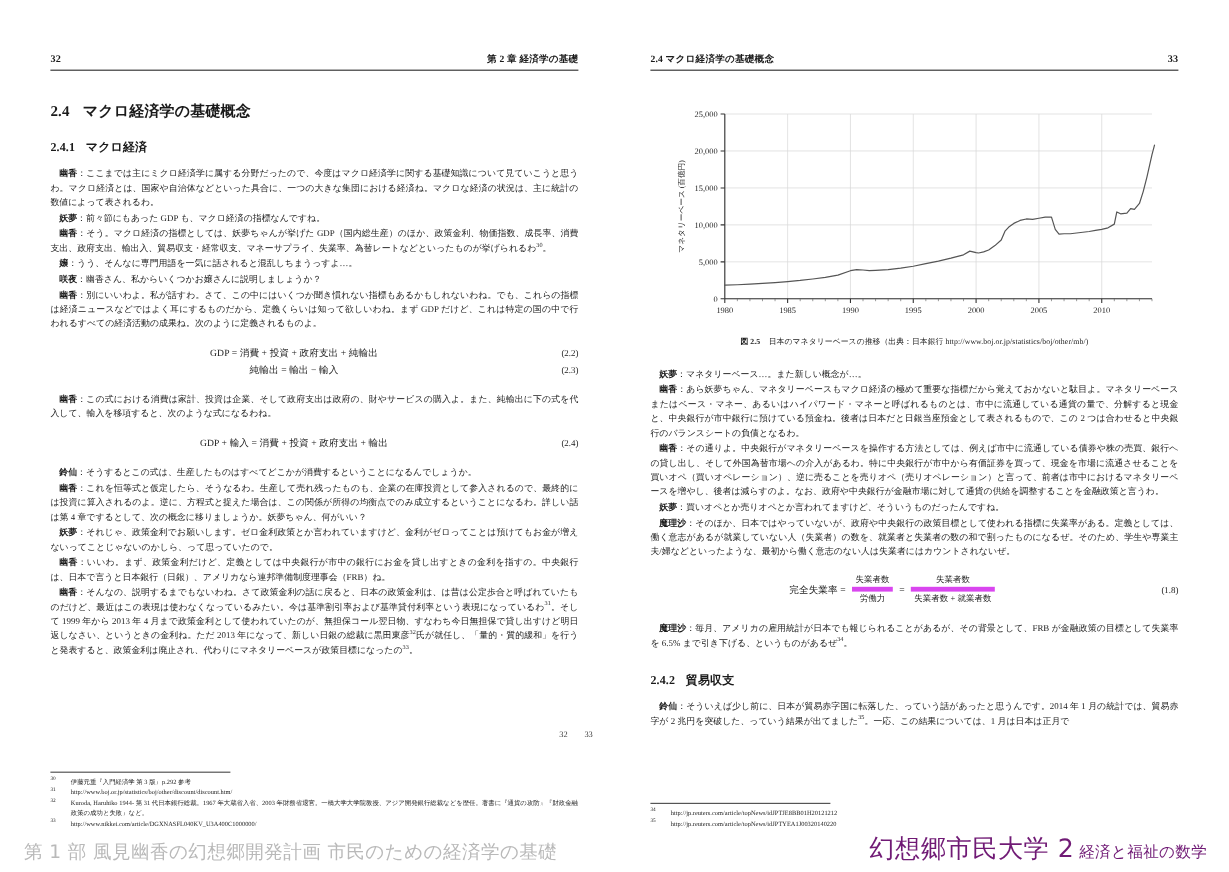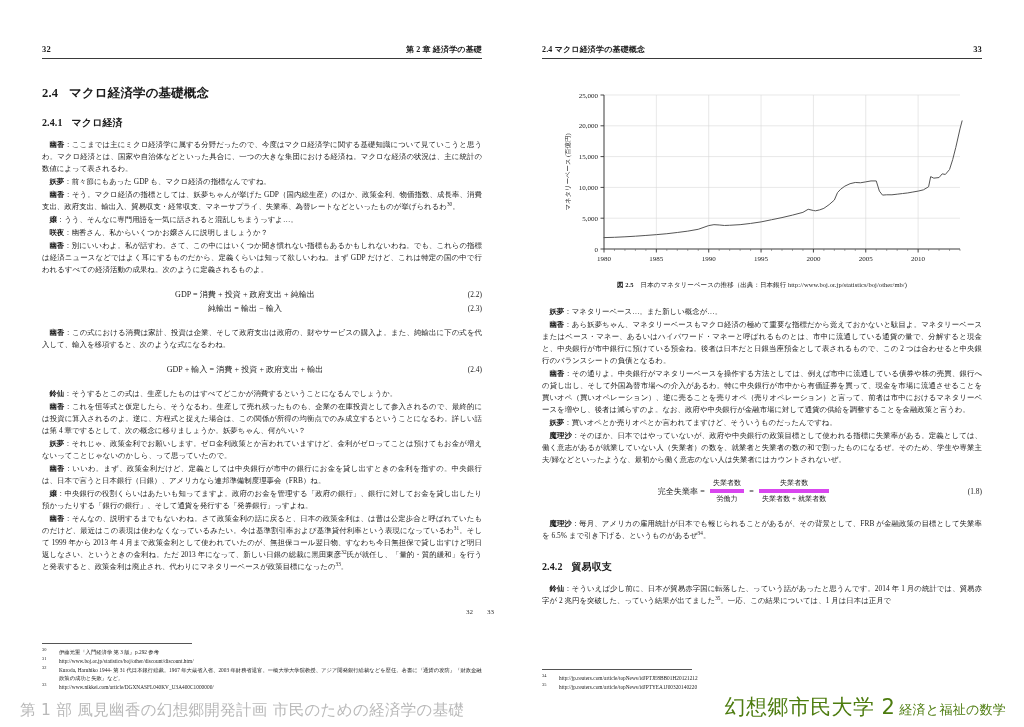--- a/index.html
+++ b/index.html
@@ -183,21 +183,21 @@
     font-family: "DejaVu Sans", sans-serif;
     font-size: 15.5px;
     color: #b9b9b9;
     letter-spacing: .02em;
     white-space: nowrap;
   }
   .banner .right-txt {
     position: absolute;
     right: 18px; bottom: 6px;
     font-family: "DejaVu Sans", sans-serif;
-    color: #4d7c0f;
+    color: #701a75;
     white-space: nowrap;
   }
   .banner .right-txt .big { font-size: 21px; letter-spacing: .02em; }
   .banner .right-txt .small { font-size: 13px; letter-spacing: .02em; margin-left: 4px; }
 </style>
 </head>
 <body>
 
 <div class="spread">
 
@@ -241,21 +241,20 @@
         <div class="eq-row">
           <span class="eq-body">GDP + 輸入 = 消費 + 投資 + 政府支出 + 輸出</span>
           <span class="eq-tag">(2.4)</span>
         </div>
       </div>
 
       <p class="body"><span class="sp">鈴仙</span><span>：そうするとこの式は、生産したものはすべてどこかが消費するということになるんでしょうか。</span></p>
       <p class="body"><span class="sp">幽香</span><span>：これを恒等式と仮定したら、そうなるわ。生産して売れ残ったものも、企業の在庫投資として参入されるので、最終的には投資に算入されるのよ。逆に、方程式と捉えた場合は、この関係が所得の均衡点でのみ成立するということになるわ。詳しい話は第 4 章でするとして、次の概念に移りましょうか。妖夢ちゃん、何がいい？</span></p>
       <p class="body"><span class="sp">妖夢</span><span>：それじゃ、政策金利でお願いします。ゼロ金利政策とか言われていますけど、金利がゼロってことは預けてもお金が増えないってことじゃないのかしら、って思っていたので。</span></p>
       <p class="body"><span class="sp">幽香</span><span>：いいわ。まず、政策金利だけど、定義としては中央銀行が市中の銀行にお金を貸し出すときの金利を指すの。中央銀行は、日本で言うと日本銀行（日銀）、アメリカなら連邦準備制度理事会（FRB）ね。</span></p>
-      <p class="body"><span class="sp">嬢</span><span>：中央銀行の役割くらいはあたいも知ってますよ。政府のお金を管理する「政府の銀行」、銀行に対してお金を貸し出したり預かったりする「銀行の銀行」、そして通貨を発行する「発券銀行」っすよね。</span></p>
       <p class="body"><span class="sp">幽香</span><span>：そんなの、説明するまでもないわね。さて政策金利の話に戻ると、日本の政策金利は、は昔は公定歩合と呼ばれていたものだけど、最近はこの表現は使わなくなっているみたい。今は基準割引率および基準貸付利率という表現になっているわ</span><sup class="fn">31</sup><span>。そして 1999 年から 2013 年 4 月まで政策金利として使われていたのが、無担保コール翌日物、すなわち今日無担保で貸し出すけど明日返しなさい、というときの金利ね。ただ 2013 年になって、新しい日銀の総裁に黒田東彦</span><sup class="fn">32</sup><span>氏が就任し、「量的・質的緩和」を行うと発表すると、政策金利は廃止され、代わりにマネタリーベースが政策目標になったの</span><sup class="fn">33</sup><span>。</span></p>
 
     </div>
 
     <div class="footnotes">
       <div class="rule"></div>
       <p class="fnote"><span class="mark"><sup>30</sup></span><span>伊藤元重『入門経済学 第 3 版』p.292 参考</span></p>
       <p class="fnote"><span class="mark"><sup>31</sup></span><span>http://www.boj.or.jp/statistics/boj/other/discount/discount.htm/</span></p>
       <p class="fnote"><span class="mark"><sup>32</sup></span><span>Kuroda, Haruhiko 1944- 第 31 代日本銀行総裁。1967 年大蔵省入省、2003 年財務省退官。一橋大学大学院教授、アジア開発銀行総裁などを歴任。著書に『通貨の攻防』『財政金融政策の成功と失敗』など。</span></p>
       <p class="fnote"><span class="mark"><sup>33</sup></span><span>http://www.nikkei.com/article/DGXNASFL040KV_U3A400C1000000/</span></p>

